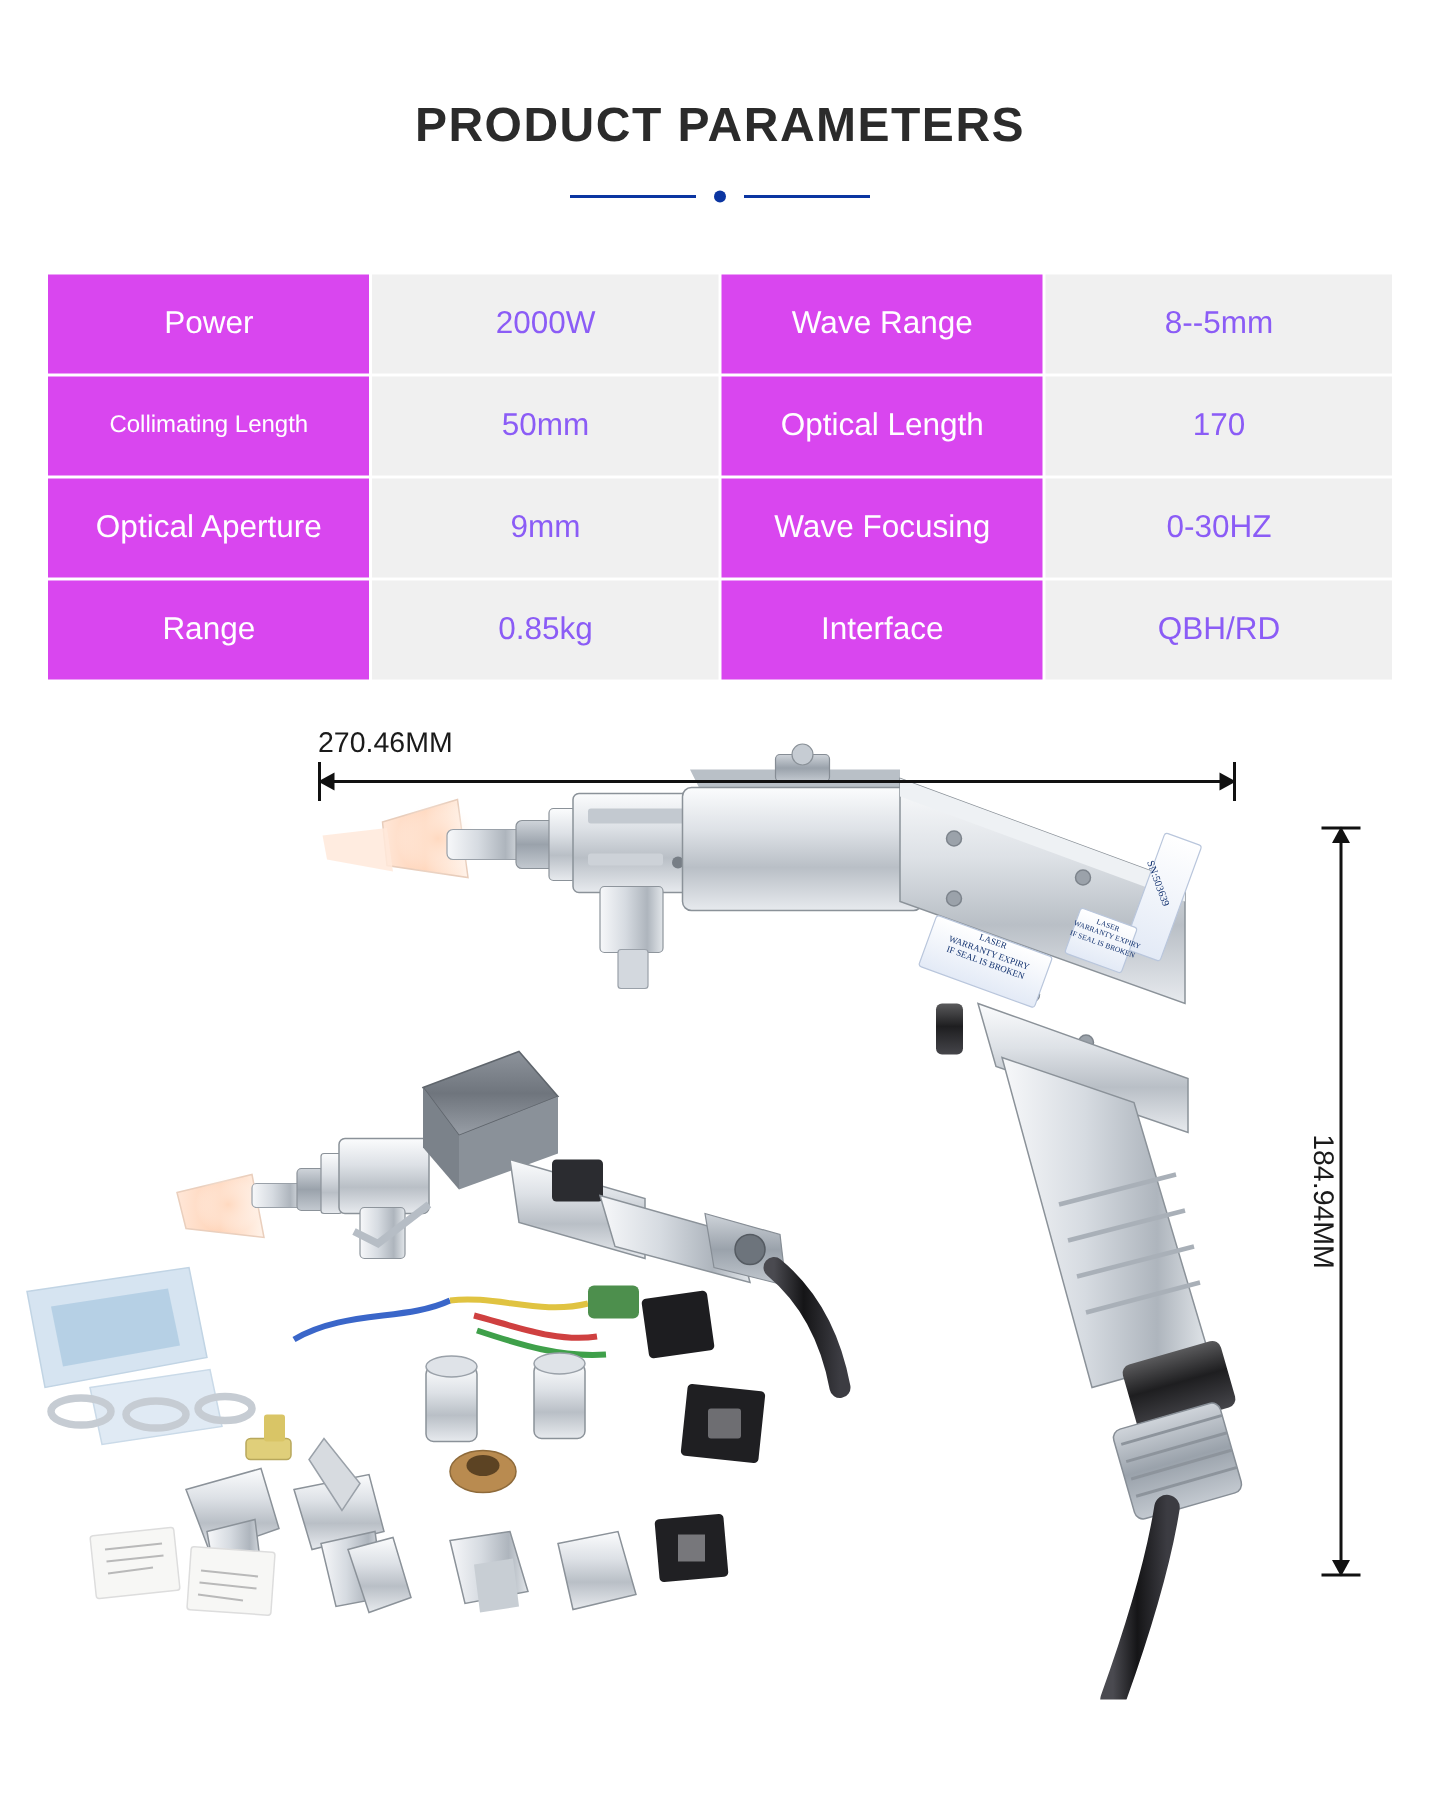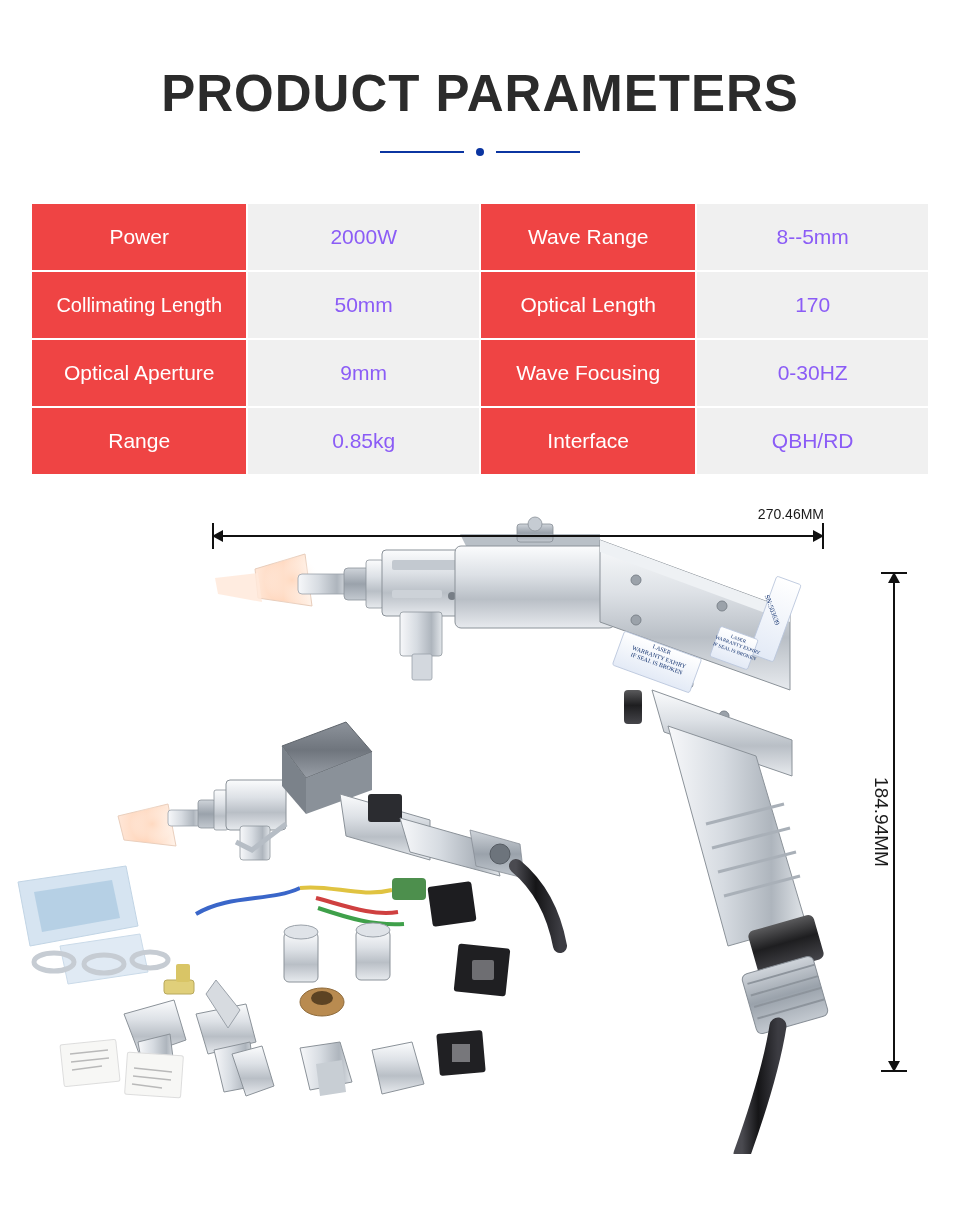--- a/index.html
+++ b/index.html
@@ -12,21 +12,21 @@
     overflow: hidden;
     position: relative;
   }
 
   
   .title-block {
     padding-top: 66px;
     text-align: center;
   }
   .page-title {
-    font-size: 51px;
+    font-size: 32px;
     font-weight: bold;
     color: #2b2b2b;
     letter-spacing: 1px;
     line-height: 1.1;
   }
   .divider {
     margin-top: 26px;
     display: flex;
     align-items: center;
     justify-content: center;
@@ -53,27 +53,27 @@
     table-layout: fixed;
   }
   .spec-table td {
     height: 66px;
     font-size: 21px;
     text-align: center;
     vertical-align: middle;
     padding: 0 4px;
   }
   .spec-table td.label {
-    background: #ef4444;
+    background: #d946ef;
     color: #ffffff;
     width: 212px;
     font-size: 21px;
   }
   .spec-table td.label.narrow-text {
-    font-size: 20px;
+    font-size: 16px;
   }
   .spec-table td.value {
     background: #f0f0f0;
     color: #8b5cf6;
     width: 228px;
   }
 
   
   .product-area {
     position: relative;
@@ -83,22 +83,22 @@
   }
 
   
   .dim-width {
     position: absolute;
     left: 212px;
     top: 12px;
     width: 612px;
   }
   .dim-width .dim-label {
-    text-align: right;
-    font-size: 14px;
+    text-align: left;
+    font-size: 19px;
     color: #1a1a1a;
     margin-bottom: 8px;
   }
   .dim-line-h {
     position: relative;
     height: 12px;
   }
   .dim-line-h .line {
     position: absolute;
     left: 10px;

